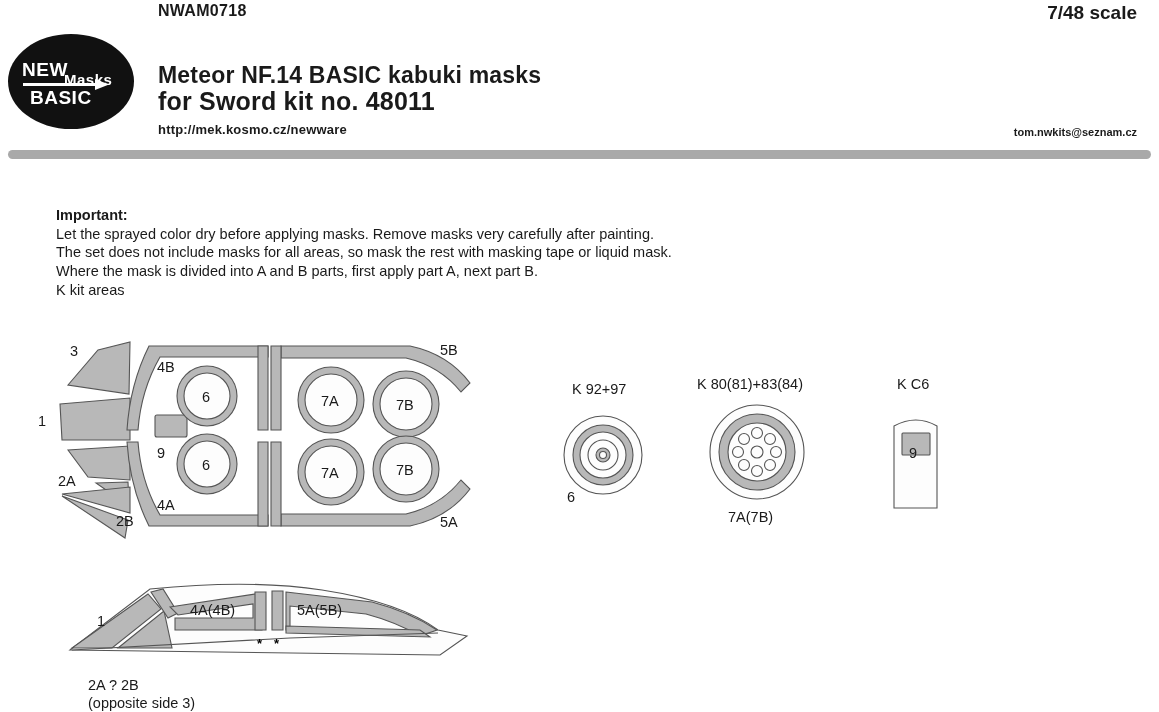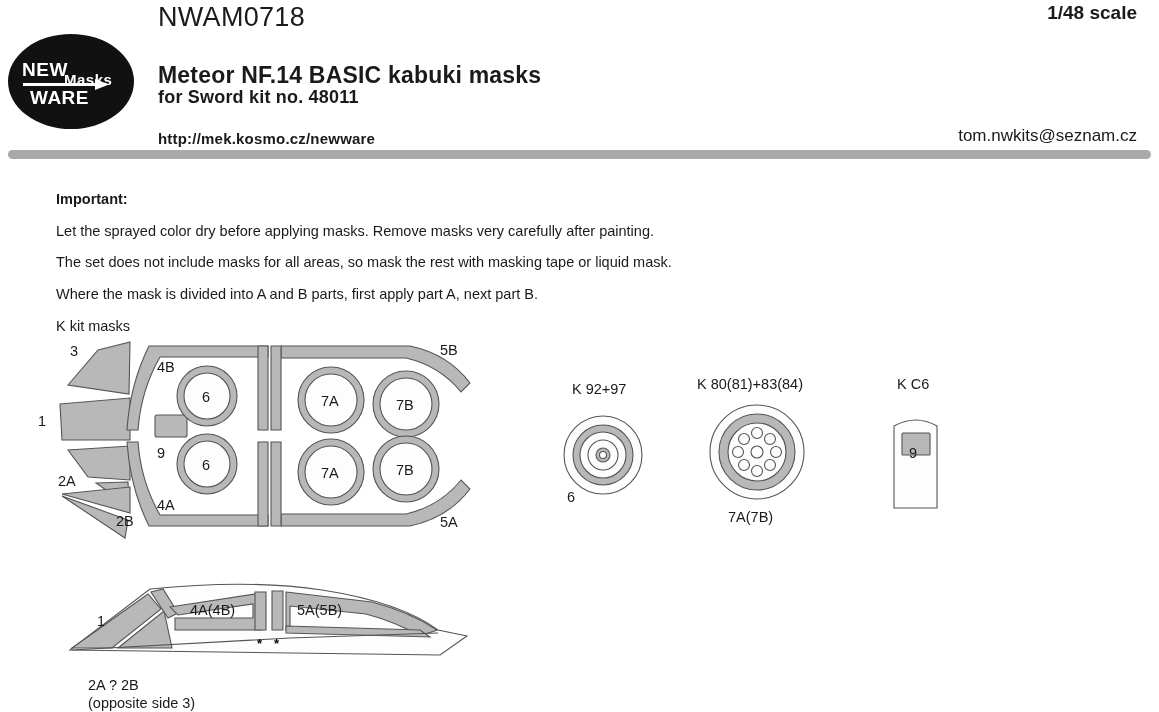--- a/index.html
+++ b/index.html
@@ -38,67 +38,67 @@
   #logo .lg-new  { left: 14px; top: 26px; font-size: 19px; }
   #logo .lg-ware { left: 22px; top: 54px; font-size: 19px; }
   #logo .lg-masks{ left: 56px; top: 38px; font-size: 15px; font-style: normal; }
   #logo .lg-arrow {
     position: absolute; left: 15px; top: 45px; width: 86px; height: 11px;
   }
 
   #title-block { position: absolute; left: 158px; top: 0px; }
   .t-code {
     position: absolute; left: 0; top: 2px;
-    font-size: 27px; font-weight: normal; letter-spacing: 0.3px;
+    font-size: 16px; font-weight: bold; letter-spacing: 0.3px;
     white-space: nowrap;
   }
   .t-name {
     position: absolute; left: 0; top: 62px;
     font-size: 23px; font-weight: bold; letter-spacing: 0.2px;
     white-space: nowrap;
   }
   .t-kit {
     position: absolute; left: 0; top: 87px;
-    font-size: 18px; font-weight: bold; letter-spacing: 0.2px;
+    font-size: 25px; font-weight: bold; letter-spacing: 0.2px;
     white-space: nowrap;
   }
   .t-url {
-    position: absolute; left: 0; top: 130px;
-    font-size: 15px; font-weight: bold; letter-spacing: 0.2px;
+    position: absolute; left: 0; top: 122px;
+    font-size: 13px; font-weight: bold; letter-spacing: 0.2px;
     white-space: nowrap;
   }
   .t-scale {
     position: absolute; right: 22px; top: 2px;
     font-size: 19px; font-weight: bold;
     white-space: nowrap;
   }
   .t-email {
     position: absolute; right: 22px; top: 126px;
-    font-size: 17px; font-weight: normal;
+    font-size: 11px; font-weight: bold;
     white-space: nowrap;
   }
 
   #divider {
     position: absolute; left: 8px; top: 150px;
     width: 1143px; height: 9px;
     background: #a9a9a9;
     border-radius: 5px;
   }
 
   
   #important {
     position: absolute; left: 56px; top: 190px;
     width: 800px;
   }
   #important .imp-head {
     font-size: 14.5px; font-weight: bold; line-height: 18.5px;
-    margin: 0 0 0 0;
+    margin: 16px 0 0 0;
   }
   #important .imp-line {
-    font-size: 14.5px; line-height: 18.7px; white-space: nowrap; margin-top: 13px;
+    font-size: 14.5px; line-height: 18.7px; white-space: nowrap;
   }
   #important .imp-line .wmark {
     font-weight: bold; font-size: 15px;
     -webkit-text-stroke: 0.6px #111;
     padding-left: 4px;
   }
 
   
   #diagram { position: absolute; left: 0; top: 330px; width: 1159px; height: 382px; }
   #diagram svg { display: block; }
@@ -116,43 +116,43 @@
 <body>
 
 <div id="header">
 
   <div id="logo">
     <div class="oval"></div>
     <svg class="lg-arrow" viewBox="0 0 86 11">
       <path d="M0 4 L72 4 L72 0 L86 5.5 L72 11 L72 7 L0 7 Z" fill="#ffffff"></path>
     </svg>
     <div class="lg-new">NEW</div>
-    <div class="lg-ware">WARE</div>
+    <div class="lg-ware">BASIC</div>
     <div class="lg-masks">Masks</div>
   </div>
 
   <div id="title-block">
     <div class="t-code">NWAM0718</div>
     <div class="t-name">Meteor NF.14 BASIC kabuki masks</div>
     <div class="t-kit">for Sword kit no. 48011</div>
     <div class="t-url">http://mek.kosmo.cz/newware</div>
   </div>
 
-  <div class="t-scale">1/48 scale</div>
+  <div class="t-scale">7/48 scale</div>
   <div class="t-email">tom.nwkits@seznam.cz</div>
 
   <div id="divider"></div>
 </div>
 
 <div id="important">
   <div class="imp-head">Important:</div>
   <div class="imp-line">Let the sprayed color dry before applying masks. Remove masks very carefully after painting.</div>
   <div class="imp-line">The set does not include masks for all areas, so mask the rest with masking tape or liquid mask.</div>
   <div class="imp-line">Where the mask is divided into A and B parts, first apply part A, next part B.</div>
-  <div class="imp-line">K kit masks</div>
+  <div class="imp-line">K kit areas</div>
 </div>
 
 <div id="diagram">
 <svg width="1159" height="382" viewBox="0 0 1159 382" xmlns="http://www.w3.org/2000/svg">
 
   <g>
     <path class="pc-fill" d="M98 20 L130 12 L129 64 L68 55 Z"></path>
     <path class="pc-fill" d="M60 74 L130 68 L130 110 L62 110 Z"></path>
     <path class="pc-fill" d="M68 120 L130 116 L130 150 L88 147 Z"></path>
     <path class="pc-fill" d="M96 153 L128 152 L129 176 Z"></path>

